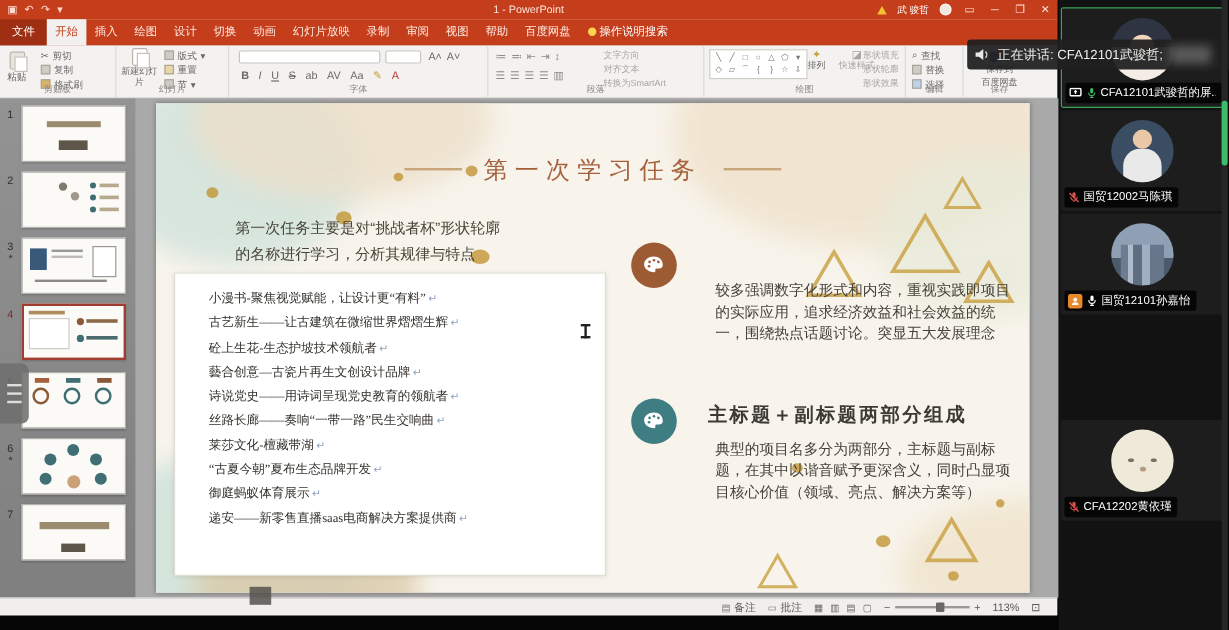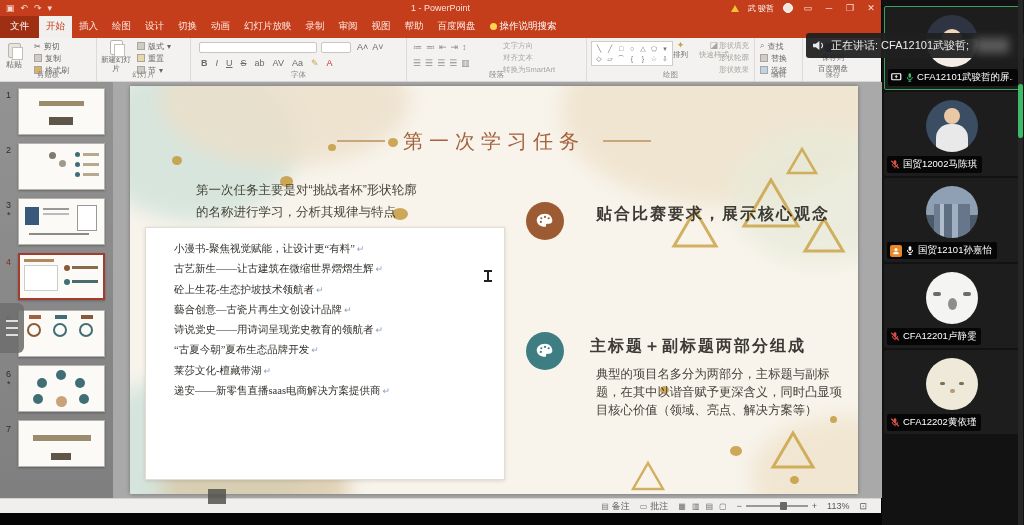--- a/index.html
+++ b/index.html
@@ -492,35 +492,37 @@
             <div>第一次任务主要是对“挑战者杯”形状轮廓</div>
             <div>的名称进行学习，分析其规律与特点</div>
           </div>
 
           <div class="docbox">
             <div class="docline"><u style="text-decoration:none;font-family:Liberation Serif, serif;">小漫书-聚焦视觉赋能，让设计更“有料”</u><span class="rmark">↵</span></div>
             <div class="docline"><span>古艺新生——让古建筑在微缩世界熠熠生辉</span><span class="rmark">↵</span></div>
             <div class="docline"><span>砼上生花-生态护坡技术领航者</span><span class="rmark">↵</span></div>
             <div class="docline"><span>藝合创意—古瓷片再生文创设计品牌</span><span class="rmark">↵</span></div>
             <div class="docline"><span>诗说党史——用诗词呈现党史教育的领航者</span><span class="rmark">↵</span></div>
+            <div class="docline"><span>丝路长廊——奏响“一带一路”民生交响曲</span><span class="rmark">↵</span></div>
+            <div class="docline"><span>莱莎文化-檀藏带湖</span><span class="rmark">↵</span></div>
             <div class="docline"><span>“古夏今朝”夏布生态品牌开发</span><span class="rmark">↵</span></div>
-            <div class="docline"><span>莱莎文化-檀藏带湖</span><span class="rmark">↵</span></div>
+            <div class="docline"><span>御庭蚂蚁体育展示</span><span class="rmark">↵</span></div>
             <div class="docline"><span>递安——新零售直播saas电商解决方案提供商</span><span class="rmark">↵</span></div>
           </div>
 
           <div class="sect-icon" style="left:396px;top:116px;background:#9c5b33;">
             <svg width="22" height="22" viewBox="0 0 24 24">
                 <path fill="#fff" d="M12 4c-5 0-9 3.1-9 7.2 0 4 4 7.2 9 7.2.9 0 1.5-.6 1.2-1.4-.4-1 .2-2 1.3-2h2.2c2 0 3.3-1.4 3.3-3.2C20 7 16.5 4 12 4z"></path>
                 <circle cx="8" cy="9" r="1.2" fill="#9c5b33"></circle>
                 <circle cx="12" cy="7.5" r="1.2" fill="#9c5b33"></circle>
                 <circle cx="16" cy="9" r="1.2" fill="#9c5b33"></circle>
                 <circle cx="7.5" cy="13" r="1.2" fill="#9c5b33"></circle>
               </svg>
           </div>
-          <div class="sect-head" style="left:466px;top:118px;">贴合比赛要求，展示核心观念</div>
+          <div class="sect-body" style="left:466px;top:148px;">较多强调数字化形式和内容，重视实践即项目的实际应用，追求经济效益和社会效益的统一，围绕热点话题讨论。突显五大发展理念</div>
 
           <div class="sect-icon" style="left:396px;top:246px;background:#3e7d82;">
             <svg width="22" height="22" viewBox="0 0 24 24">
                 <path fill="#fff" d="M12 4c-5 0-9 3.1-9 7.2 0 4 4 7.2 9 7.2.9 0 1.5-.6 1.2-1.4-.4-1 .2-2 1.3-2h2.2c2 0 3.3-1.4 3.3-3.2C20 7 16.5 4 12 4z"></path>
                 <circle cx="8" cy="9" r="1.2" fill="#3e7d82"></circle>
                 <circle cx="12" cy="7.5" r="1.2" fill="#3e7d82"></circle>
                 <circle cx="16" cy="9" r="1.2" fill="#3e7d82"></circle>
                 <circle cx="7.5" cy="13" r="1.2" fill="#3e7d82"></circle>
               </svg>
           </div>
@@ -625,32 +627,20 @@
         <svg width="10" height="11" viewBox="0 0 12 12">
             <rect x="4.4" y="0.8" width="3.2" height="5.6" rx="1.6" fill="#fff"></rect>
             <path d="M2.8 5.4 a3.2 3.4 0 0 0 6.4 0" stroke="#fff" stroke-width="1.1" fill="none"></path>
             <line x1="6" y1="8.8" x2="6" y2="10.6" stroke="#fff" stroke-width="1.1"></line>
             <line x1="4.2" y1="10.8" x2="7.8" y2="10.8" stroke="#fff" stroke-width="1.1"></line>
           </svg>
         <span class="txt">国贸12101孙嘉怡</span>
       </div>
     </div>
 
-    <div class="tile" style="top:264px;">
-      <div class="avatar av-koala"></div>
-      <div class="plabel">
-        <svg width="10" height="11" viewBox="0 0 12 12">
-            <rect x="4.4" y="0.8" width="3.2" height="5.6" rx="1.6" fill="#d85048"></rect>
-            <path d="M2.8 5.4 a3.2 3.4 0 0 0 6.4 0" stroke="#d85048" stroke-width="1.1" fill="none"></path>
-            <line x1="6" y1="8.8" x2="6" y2="10.6" stroke="#d85048" stroke-width="1.1"></line>
-            <line x1="1.5" y1="1.5" x2="10.5" y2="10.5" stroke="#d85048" stroke-width="1.4"></line>
-          </svg>
-        <span class="txt">CFA12201卢静雯</span>
-      </div>
-    </div>
 
     <div class="tile" style="top:350px;">
       <div class="avatar av-cat"></div>
       <div class="plabel">
         <svg width="10" height="11" viewBox="0 0 12 12">
             <rect x="4.4" y="0.8" width="3.2" height="5.6" rx="1.6" fill="#d85048"></rect>
             <path d="M2.8 5.4 a3.2 3.4 0 0 0 6.4 0" stroke="#d85048" stroke-width="1.1" fill="none"></path>
             <line x1="6" y1="8.8" x2="6" y2="10.6" stroke="#d85048" stroke-width="1.1"></line>
             <line x1="1.5" y1="1.5" x2="10.5" y2="10.5" stroke="#d85048" stroke-width="1.4"></line>
           </svg>

